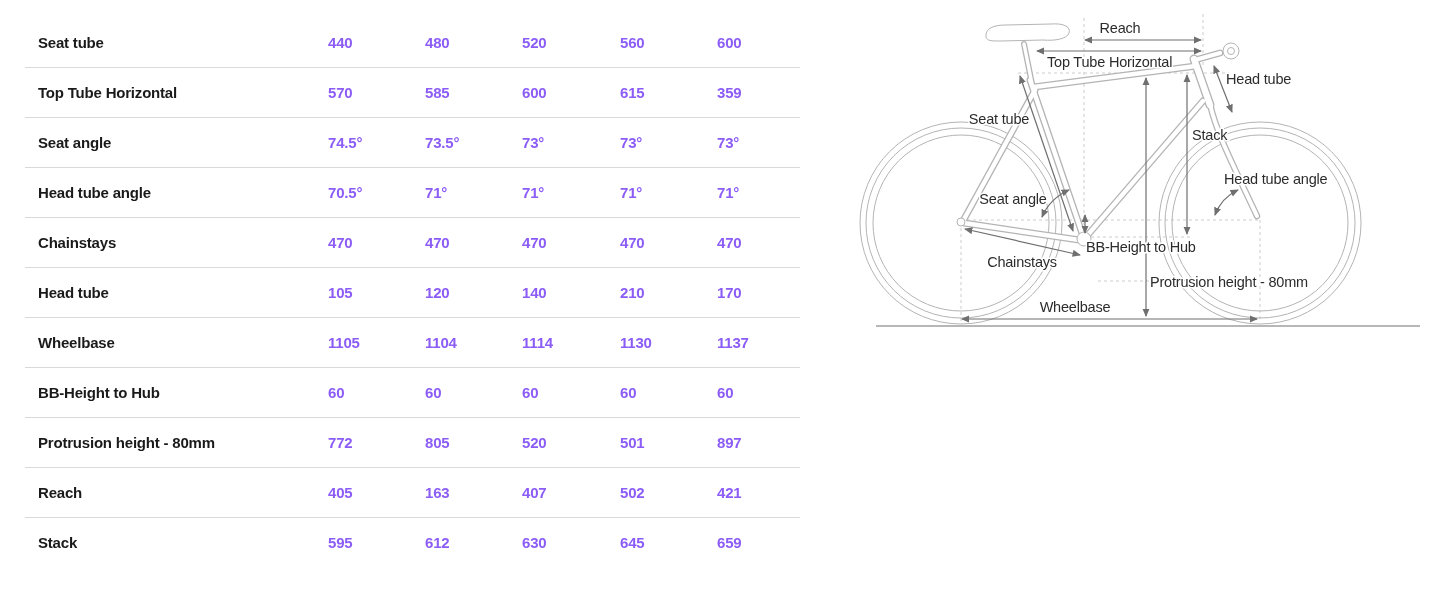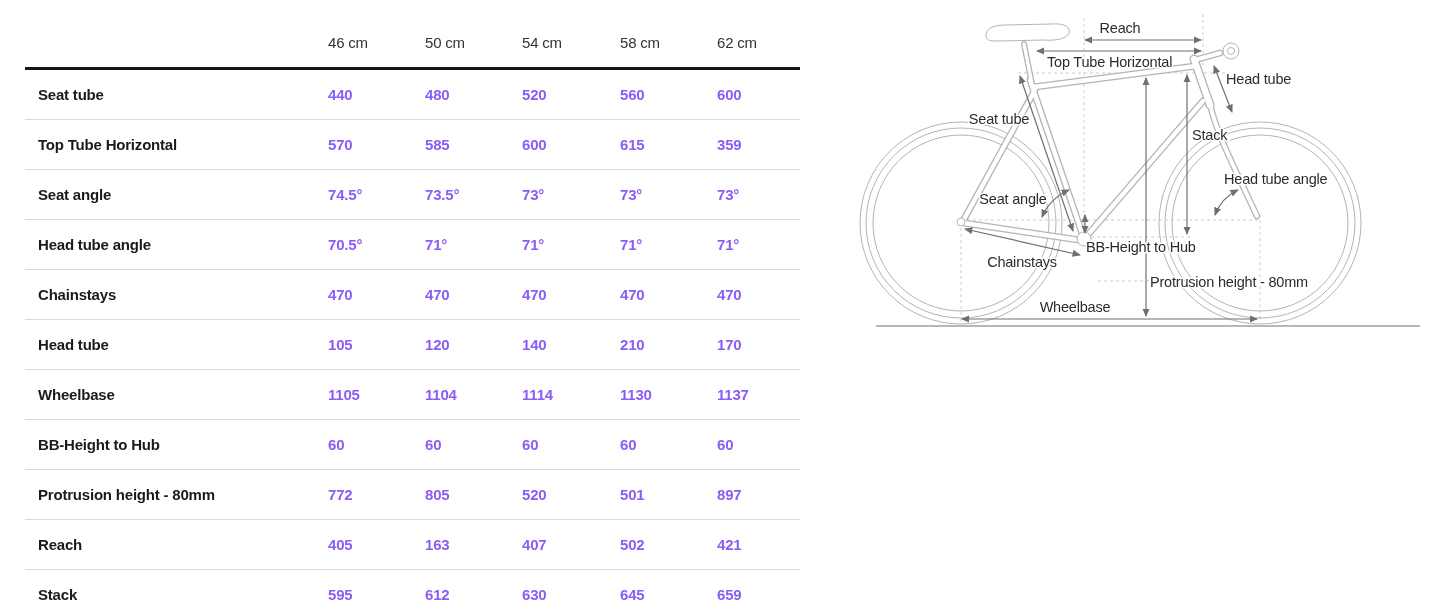--- a/index.html
+++ b/index.html
@@ -16,28 +16,20 @@
   .dlabel{font-size:14.5px;fill:#2c2c2c;paint-order:stroke;stroke:#ffffff;stroke-width:3px;letter-spacing:-0.2px;}
   .bike{stroke:#b4b4b4;fill:none;}
   .bikefill{fill:#ffffff;stroke:#b4b4b4;}
   .arrow{stroke:#6f6f6f;stroke-width:1.2;fill:none;}
   .dash{stroke:#cdcdcd;stroke-width:1;stroke-dasharray:3 3;fill:none;}
 </style>
 </head>
 <body>
 
 <div class="table-wrap">
-  <div class="trow thead">
-    <div class="colhead"></div>
-    <div class="colhead">46 cm</div>
-    <div class="colhead">50 cm</div>
-    <div class="colhead">54 cm</div>
-    <div class="colhead">58 cm</div>
-    <div class="colhead">62 cm</div>
-  </div>
 
   <div class="trow data">
     <div class="rlabel">Seat tube</div>
     <div class="cval">440</div>
     <div class="cval">480</div>
     <div class="cval">520</div>
     <div class="cval">560</div>
     <div class="cval">600</div>
   </div>
   <div class="trow data">

